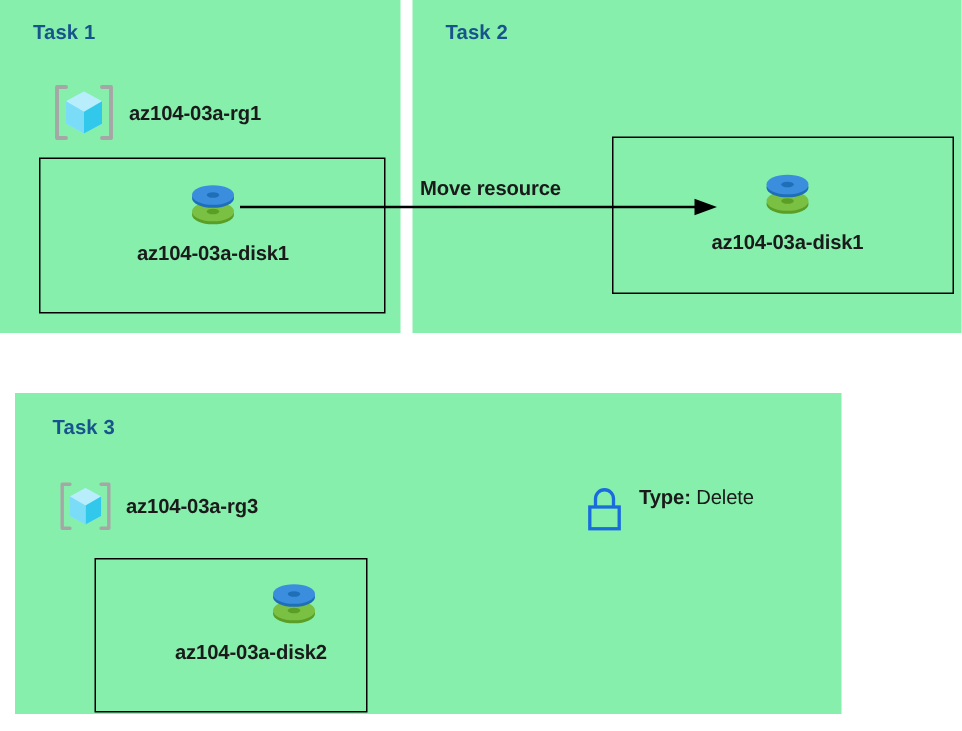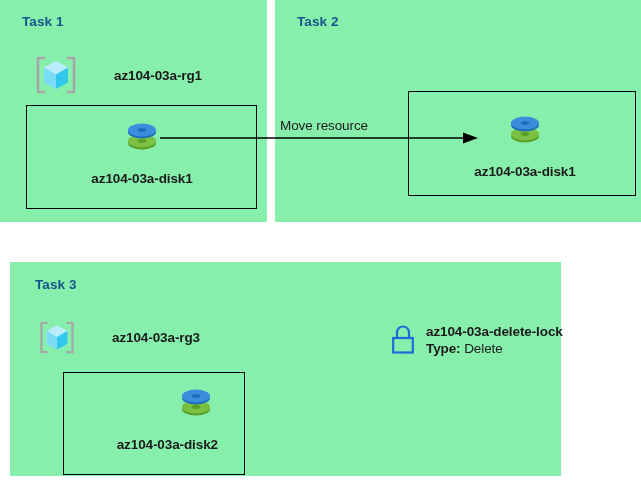--- a/index.html
+++ b/index.html
@@ -47,21 +47,20 @@
   #box-disk1-task1 { left: 26px;  top: 105px; width: 231px; height: 104px; }
   #box-disk1-task2 { left: 133px; top: 91px;  width: 228px; height: 105px; }
   #box-disk2-task3 { left: 53px;  top: 110px; width: 182px; height: 103px; }
 
   
   .rg-row {
     position: absolute;
     display: flex;
     align-items: center;
     white-space: nowrap;
-    gap: 28px;
   }
   .rg-label {
     font-size: 13.5px;
     font-weight: bold;
     color: #1a1a1a;
     margin-left: 8px;
     letter-spacing: -0.1px;
   }
   #rg-row-1 { left: 34px;  top: 55px; }
   #rg-row-3 { left: 28px;  top: 58px; }
@@ -75,21 +74,21 @@
     display: flex;
     flex-direction: column;
     align-items: center;
     white-space: nowrap;
   }
   .disk-icon { width: 44px; height: 44px; display: block; }
   .disk-label {
     font-size: 13.5px;
     font-weight: bold;
     color: #1a1a1a;
-    margin-top: 13px;
+    margin-top: 3px;
     letter-spacing: -0.1px;
   }
   #disk-group-task1 { left: 78px;  top: 114px; width: 128px; }
   #disk-group-task2 { left: 186px; top: 107px; width: 128px; }
   #disk-group-task3 { left: 80px;  top: 118px; width: 128px; align-items: flex-end; }
 
   
   #lock-block {
     position: absolute;
     left: 378px;
@@ -117,21 +116,21 @@
 
   
   .connector { position: absolute; overflow: visible; }
   #connector-move  { left: 160px; top: 126px; width: 320px; height: 26px; }
 
   #label-move-resource {
     position: absolute;
     left: 280px;
     top: 118px;
     font-size: 13.5px;
-    font-weight: normal;
+    font-weight: bold;
     color: #1a1a1a;
     white-space: nowrap;
     letter-spacing: -0.1px;
   }
 </style>
 </head>
 <body>
 
 <div class="panel" id="panel-task1">
   <div class="panel-title">Task 1</div>
@@ -229,18 +228,17 @@
   </div>
 
   <div id="lock-block">
     <span>
       <svg class="lock-icon" viewBox="0 0 30 36" xmlns="http://www.w3.org/2000/svg">
         <path d="M9 16 L9 10.5 A6 6 0 0 1 21 10.5 L21 16" fill="none" stroke="#1a6bdc" stroke-width="2.2"></path>
         <rect x="5.2" y="16" width="19.6" height="14.5" fill="none" stroke="#1a6bdc" stroke-width="2.2"></rect>
       </svg>
     </span>
     <span class="lock-text">
-      <div class="lock-name">az104-03a-delete-lock</div>
       <div class="lock-type"><b>Type:</b> <span>Delete</span></div>
     </span>
   </div>
 
 </div>
 
 </body></html>

